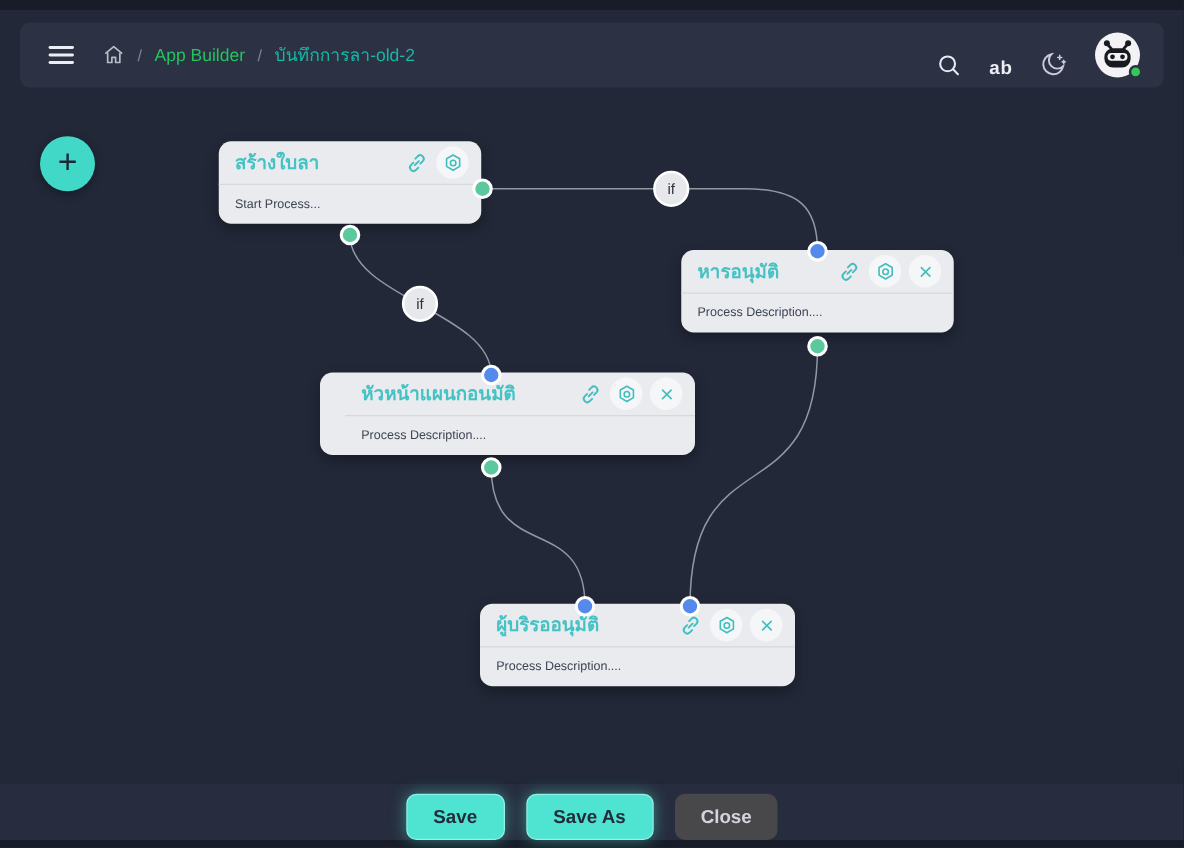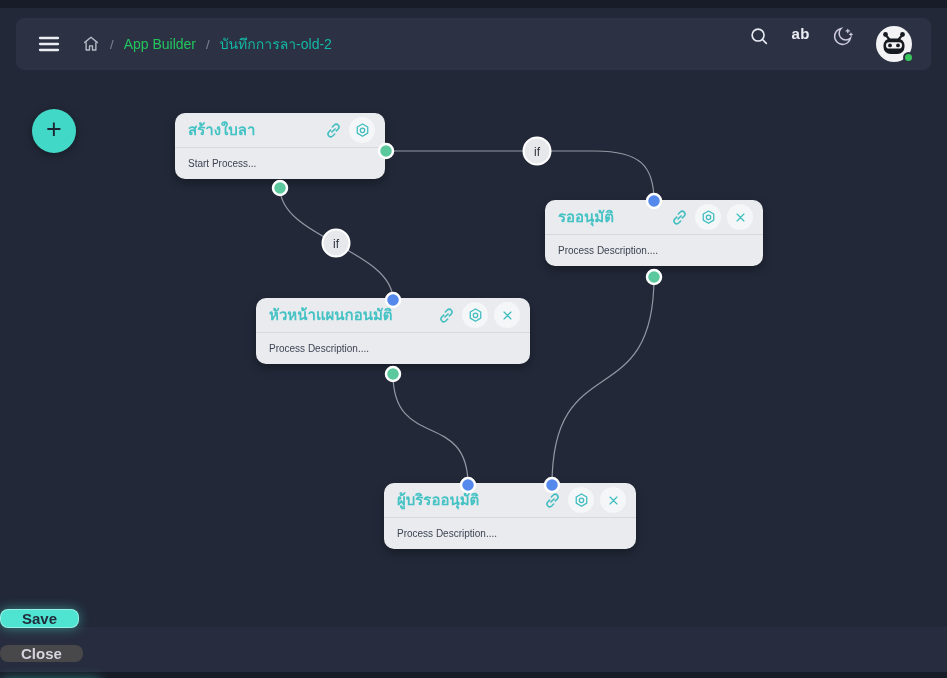--- a/index.html
+++ b/index.html
@@ -11,21 +11,21 @@
   
   .topbar { position:absolute; top:10px; left:16px; right:16px; height:52px;
             background:#2c3243; border-radius:8px; display:flex; align-items:center;
             padding:0 18px; color:#c9ccd8; }
   .topbar .menu-btn { width:30px; height:30px; display:flex; align-items:center; justify-content:center; cursor:pointer; }
   .crumbs { display:flex; align-items:center; gap:10px; margin-left:18px; font-size:14px; }
   .crumb-sep { color:#7e8496; font-size:13px; }
   .crumb-link { color:#22c55e; cursor:pointer; }
   .crumb-current { color:#14b8a6; }
   .home-ic { display:flex; align-items:center; }
-  .topbar-right { margin-left:auto; display:flex; align-items:flex-start; gap:21px; }
+  .topbar-right { margin-left:auto; display:flex; align-items:flex-end; gap:21px; }
   .tb-ic { display:flex; align-items:center; justify-content:center; cursor:pointer; }
   .ab-label { font-size:15px; font-weight:bold; color:#eceef4; letter-spacing:.5px; cursor:pointer; }
   .avatar-wrap { position:relative; width:38px; height:38px; cursor:pointer; }
   .status-dot { position:absolute; right:-1px; bottom:0; width:11px; height:11px; border-radius:50%;
                 background:#35c75a; border:2px solid #2c3243; }
 
   
   .edges-svg, .overlay-svg { position:absolute; top:0; left:0; pointer-events:none; }
   .add-btn { position:absolute; left:32px; top:101px; width:44px; height:44px; border-radius:50%;
              background:#41d8c8; color:#1d2836; font-size:27px; font-weight:400; line-height:1;
@@ -38,21 +38,21 @@
   .node-header { height:35px; display:flex; align-items:center; padding:0 10px 0 13px;
                  border-bottom:1px solid #d6d8dd;justify-content:center; }
   .node-title { color:#45c2c4; font-weight:bold; font-size:15px; white-space:nowrap; }
   .node-actions { margin-left:auto; display:flex; align-items:center; gap:6px; }
   .icon-btn { display:flex; align-items:center; justify-content:center; cursor:pointer; color:#3fbdbf; }
   .icon-btn.circled { width:26px; height:26px; border-radius:50%; background:#f5f6f8; }
   .node-body { padding:10px 13px; font-size:10px; color:#3d4454; }
 
   
   .footer { position:absolute; top:627px; left:0; width:947px; height:45px; background:#272d3e;
-            display:flex; align-items:flex-start; justify-content:center; gap:17px; padding-top:8px;flex-direction:column; }
+            display:flex; align-items:flex-start; justify-content:center; gap:17px; padding-top:8px; }
   .btn { height:37px; border:none; border-radius:8px; font-family:inherit; font-size:15px;
          font-weight:600; cursor:pointer; padding:0 21px; }
   .btn-teal { background:#4fe3d2; color:#222c3a; border:1px solid rgba(170,246,236,.75);
               box-shadow:0 0 12px rgba(79,227,210,.5); }
   .btn-gray { background:#48484a; color:#d6d3df; }
 </style>
 </head>
 <body>
 
 <div class="workspace">
@@ -139,21 +139,21 @@
               <circle cx="12" cy="11.8" r="3.1"></circle>
             </svg>
         </span>
       </span>
     </div>
     <div class="node-body">Start Process...</div>
   </div>
 
   <div class="node" style="left:545px; top:192px; width:218px;">
     <div class="node-header">
-      <span class="node-title">รออนุมัติ</span>
+      <span class="node-title">หารอนุมัติ</span>
       <span class="node-actions">
         <span class="icon-btn">
           <svg width="19" height="19" viewBox="0 0 24 24" fill="none" stroke="currentColor" stroke-width="1.9" stroke-linecap="round">
               <path d="M10 14l4-4"></path>
               <path d="M8.5 11.5L6 14a3.54 3.54 0 0 0 5 5l2.5-2.5"></path>
               <path d="M15.5 12.5L18 10a3.54 3.54 0 0 0-5-5l-2.5 2.5"></path>
             </svg>
         </span>
         <span class="icon-btn circled">
           <svg width="17" height="17" viewBox="0 0 24 24" fill="none" stroke="currentColor" stroke-width="1.8" stroke-linejoin="round">
@@ -164,21 +164,21 @@
         <span class="icon-btn circled">
           <svg width="15" height="15" viewBox="0 0 24 24" fill="none" stroke="currentColor" stroke-width="2" stroke-linecap="round">
               <path d="M6.5 6.5l11 11M17.5 6.5l-11 11"></path>
             </svg>
         </span>
       </span>
     </div>
     <div class="node-body">Process Description....</div>
   </div>
 
-  <div class="node" style="left:256px; top:290px; width:274px;">
+  <div class="node" style="left:256px; top:290px; width:300px;padding-left:20px;">
     <div class="node-header">
       <span class="node-title">หัวหน้าแผนกอนมัติ</span>
       <span class="node-actions">
         <span class="icon-btn">
           <svg width="19" height="19" viewBox="0 0 24 24" fill="none" stroke="currentColor" stroke-width="1.9" stroke-linecap="round">
               <path d="M10 14l4-4"></path>
               <path d="M8.5 11.5L6 14a3.54 3.54 0 0 0 5 5l2.5-2.5"></path>
               <path d="M15.5 12.5L18 10a3.54 3.54 0 0 0-5-5l-2.5 2.5"></path>
             </svg>
         </span>
@@ -240,15 +240,15 @@
       <circle cx="537" cy="143" r="13.5" fill="#e7e8eb" stroke="#ffffff" stroke-width="2"></circle>
       <text x="537" y="147.5" text-anchor="middle" font-size="12" fill="#2e3440">if</text>
       <circle cx="336" cy="235" r="13.5" fill="#e7e8eb" stroke="#ffffff" stroke-width="2"></circle>
       <text x="336" y="239.5" text-anchor="middle" font-size="12" fill="#2e3440">if</text>
     </g>
   </svg>
 </div>
 
 <div class="footer">
   <button class="btn btn-teal">Save</button>
+  <button class="btn btn-teal">Save As</button>
   <button class="btn btn-gray">Close</button>
-  <button class="btn btn-teal">Save As</button>
 </div>
 
 </body></html>

